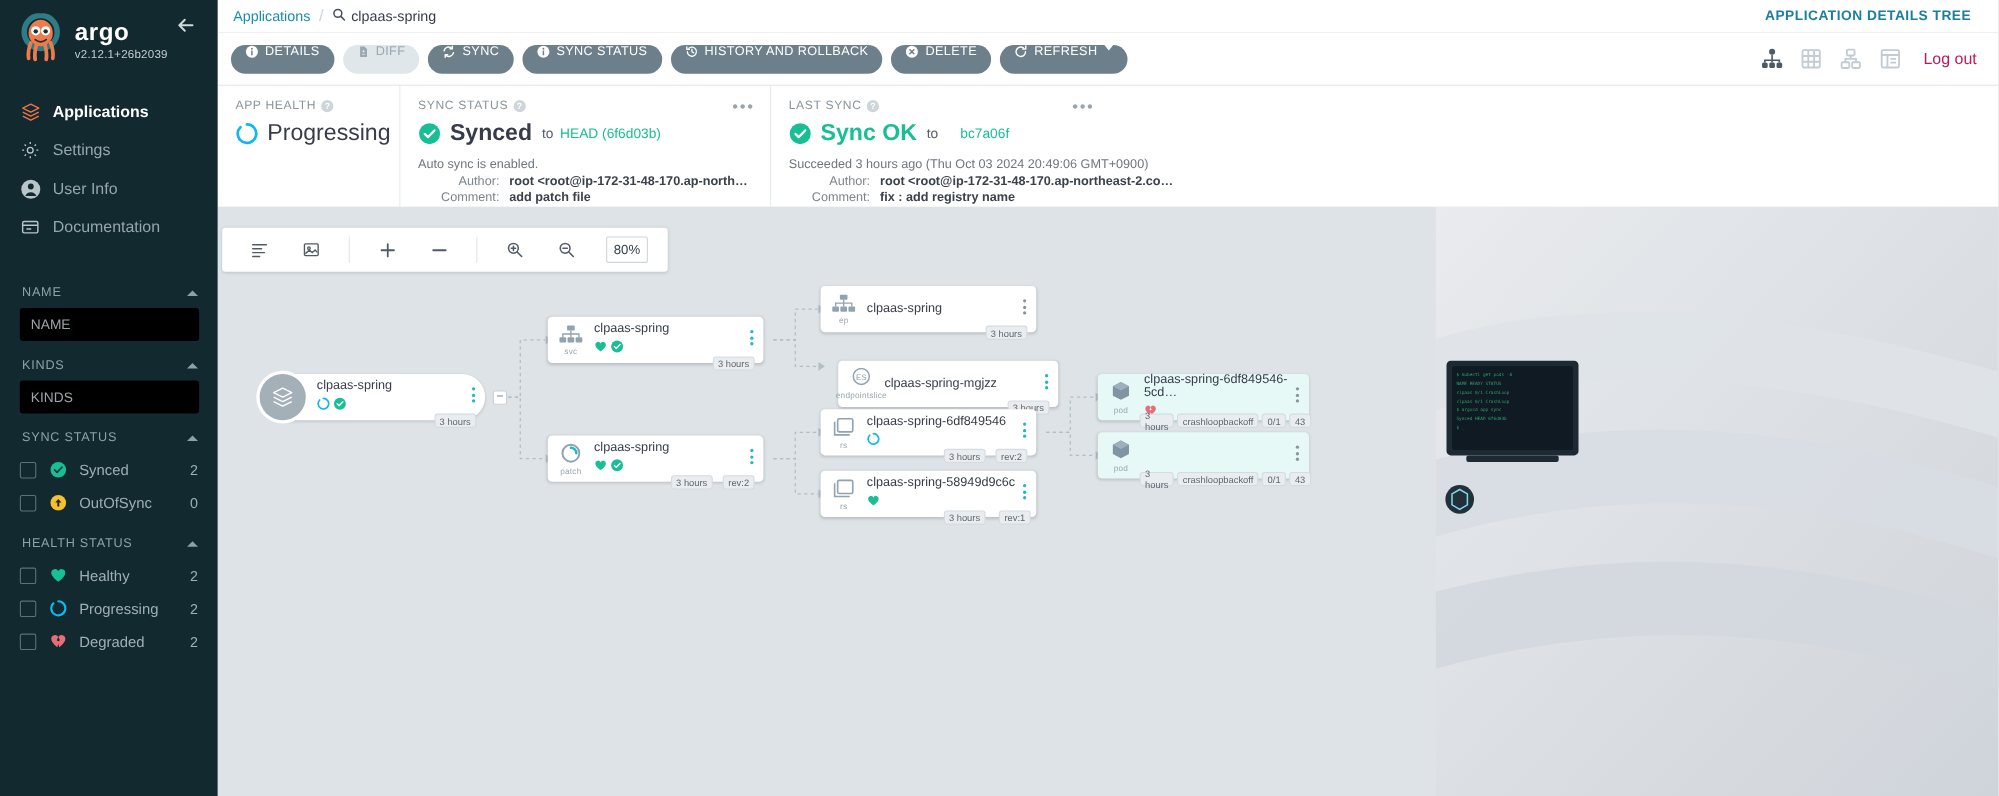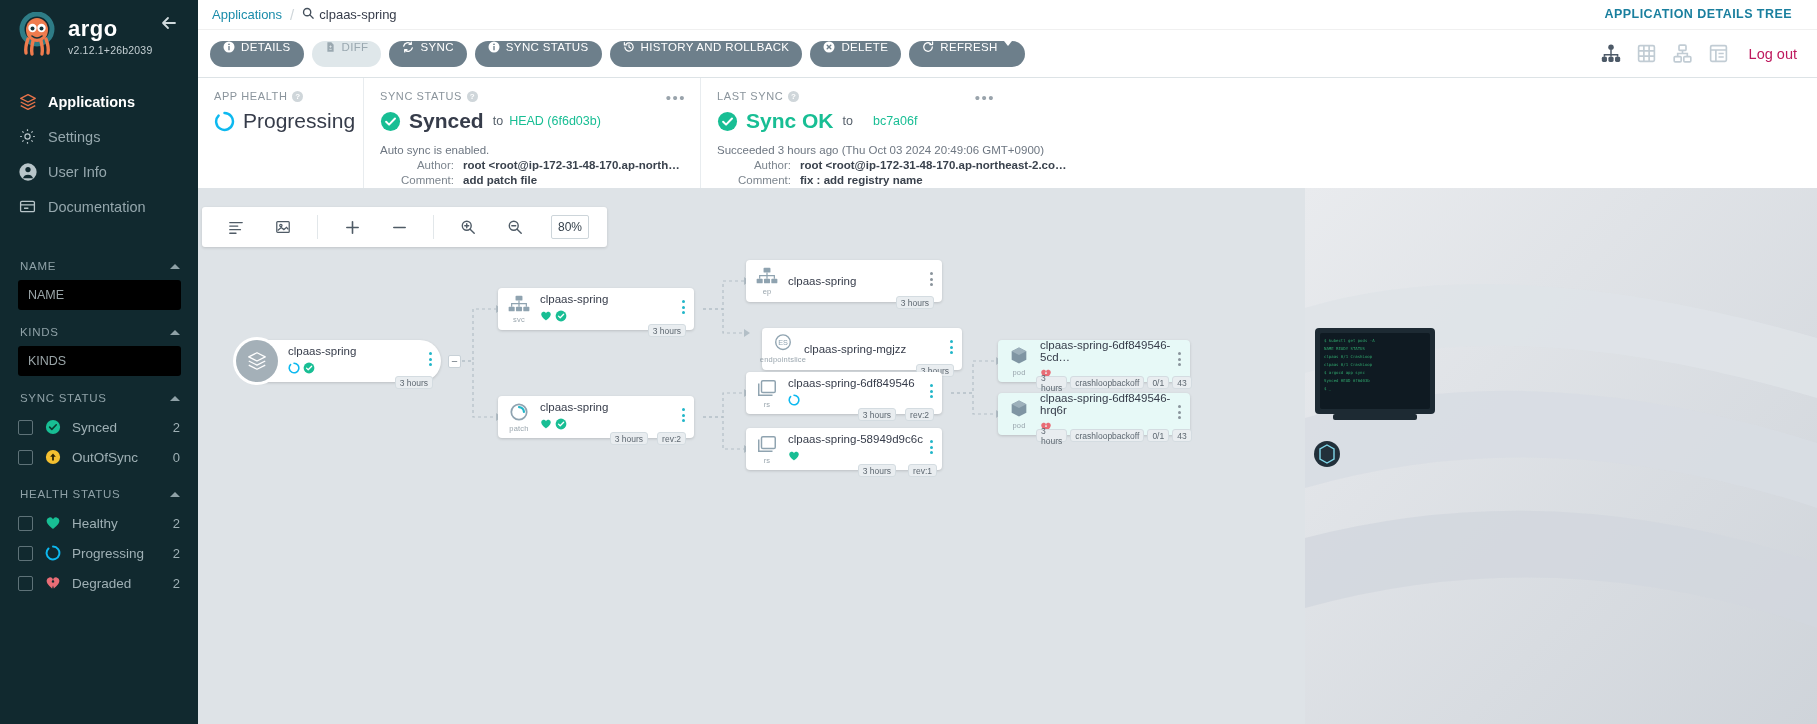--- a/index.html
+++ b/index.html
@@ -791,29 +791,20 @@
       </div>
 
       <div class="node res pod" style="left:800px; top:205px; width:192px;">
         <span class="kicon">
           <svg viewBox="0 0 24 24" width="22" height="22" fill="#7f95a3">
               <path d="M12 2.6l8 4.2v9.2l-8 4.2-8-4.2V6.8z"></path>
               <path d="M12 2.6l8 4.2-8 4.2-8-4.2z" fill="#9db0bb"></path>
             </svg>
           <span class="klabel">pod</span>
         </span>
-        <div class="nbody">
-          <div class="ntitle">clpaas-spring-6df849546-hrq6r</div>
-          <div class="nicons">
-            <span><svg viewBox="0 0 14 14" width="12" height="12">
-                  <path d="M6.8 12.2S1.4 8.6 1.4 5.1A2.95 2.95 0 0 1 7 3.7L5.8 6.3l1.8 1.1-1.3 4.6z" fill="#e96d76"></path>
-                  <path d="M7.2 12.2S12.6 8.6 12.6 5.1A2.95 2.95 0 0 0 7 3.7l1.2 2.6-1.8 1.1 1.3 4.6z" fill="#e96d76"></path>
-                </svg></span>
-          </div>
-        </div>
         <span class="vdots grey">
             <i></i>
             <i></i>
             <i></i>
           </span>
         <div class="podtags">
           <span class="tag">3 hours</span>
           <span class="tag">crashloopbackoff</span>
           <span class="tag">0/1</span>
           <span class="tag">43</span>

